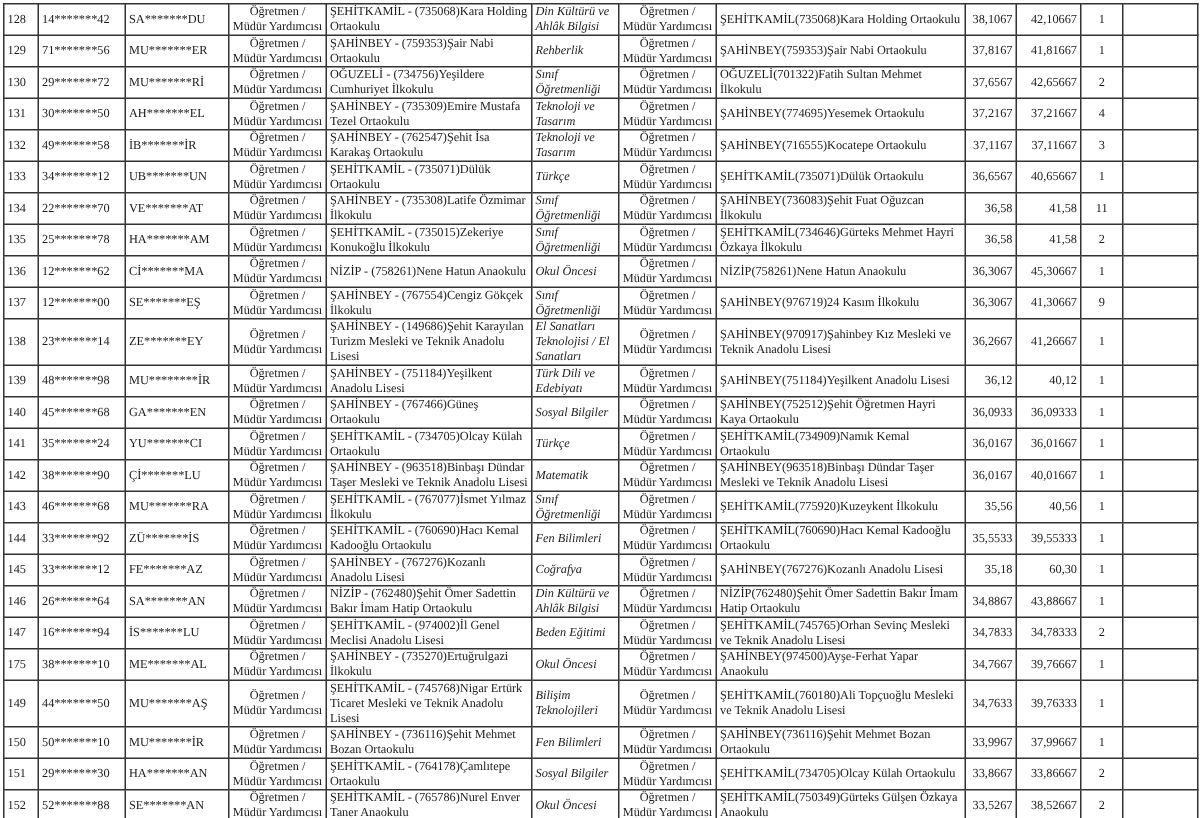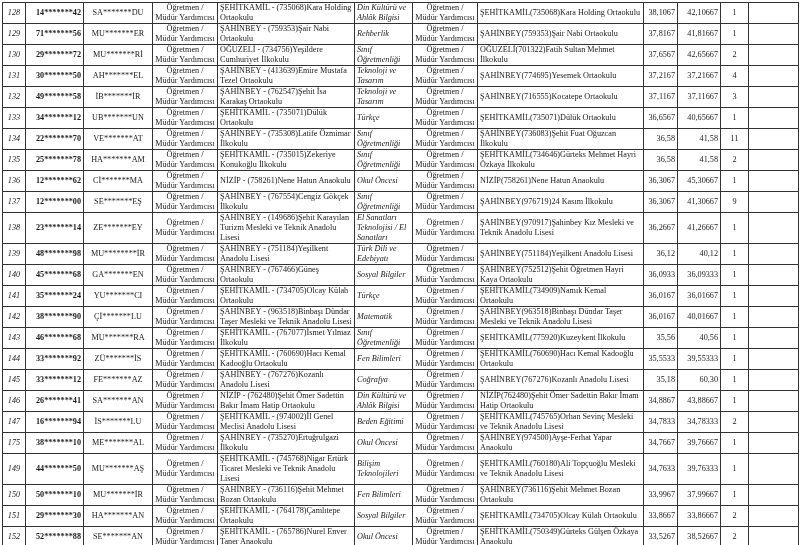--- a/index.html
+++ b/index.html
@@ -25,23 +25,23 @@
   table.assign td {
     border: 1px solid #333333;
     color: #1a1a1a;
     font-size: 8.2px;
     line-height: 10px;
     padding: 0 2px;
     vertical-align: middle;
     overflow: hidden;
     word-wrap: break-word;
   }
-  td.c-no     { text-align: center; padding-left: 3px; font-style: italic; }
-  td.c-id     { text-align: right; font-weight: bold; }
-  td.c-name   { text-align: center; }
+  td.c-no     { text-align: left; padding-left: 3px; }
+  td.c-id     { text-align: left; }
+  td.c-name   { text-align: left; }
   td.c-pos    { text-align: center; margin-top: 32px; }
   td.c-school { text-align: left; }
   td.c-branch { text-align: left; font-style: italic; }
   td.c-score  { text-align: right; padding-right: 3px; }
   td.c-count  { text-align: center; }
   td.c-empty  { }
 </style>
 </head>
 <body>
 
@@ -102,21 +102,21 @@
           <td class="c-score">37,6567</td>
           <td class="c-score">42,65667</td>
           <td class="c-count">2</td>
           <td class="c-empty"></td>
         </tr>
         <tr>
           <td class="c-no">131</td>
           <td class="c-id">30*******50</td>
           <td class="c-name">AH*******EL</td>
           <td class="c-pos">Öğretmen / Müdür Yardımcısı</td>
-          <td class="c-school">ŞAHİNBEY - (413639)Emire Mustafa Tezel Ortaokulu</td>
+          <td class="c-school">ŞAHİNBEY - (735309)Emire Mustafa Tezel Ortaokulu</td>
           <td class="c-branch">Teknoloji ve Tasarım</td>
           <td class="c-pos">Öğretmen / Müdür Yardımcısı</td>
           <td class="c-school">ŞAHİNBEY(774695)Yesemek Ortaokulu</td>
           <td class="c-score">37,2167</td>
           <td class="c-score">37,21667</td>
           <td class="c-count">4</td>
           <td class="c-empty"></td>
         </tr>
         <tr>
           <td class="c-no">132</td>
@@ -309,21 +309,21 @@
           <td class="c-branch">Coğrafya</td>
           <td class="c-pos">Öğretmen / Müdür Yardımcısı</td>
           <td class="c-school">ŞAHİNBEY(767276)Kozanlı Anadolu Lisesi</td>
           <td class="c-score">35,18</td>
           <td class="c-score">60,30</td>
           <td class="c-count">1</td>
           <td class="c-empty"></td>
         </tr>
         <tr>
           <td class="c-no">146</td>
-          <td class="c-id">26*******41</td>
+          <td class="c-id">26*******64</td>
           <td class="c-name">SA*******AN</td>
           <td class="c-pos">Öğretmen / Müdür Yardımcısı</td>
           <td class="c-school">NİZİP - (762480)Şehit Ömer Sadettin Bakır İmam Hatip Ortaokulu</td>
           <td class="c-branch">Din Kültürü ve Ahlâk Bilgisi</td>
           <td class="c-pos">Öğretmen / Müdür Yardımcısı</td>
           <td class="c-school">NİZİP(762480)Şehit Ömer Sadettin Bakır İmam Hatip Ortaokulu</td>
           <td class="c-score">34,8867</td>
           <td class="c-score">43,88667</td>
           <td class="c-count">1</td>
           <td class="c-empty"></td>

